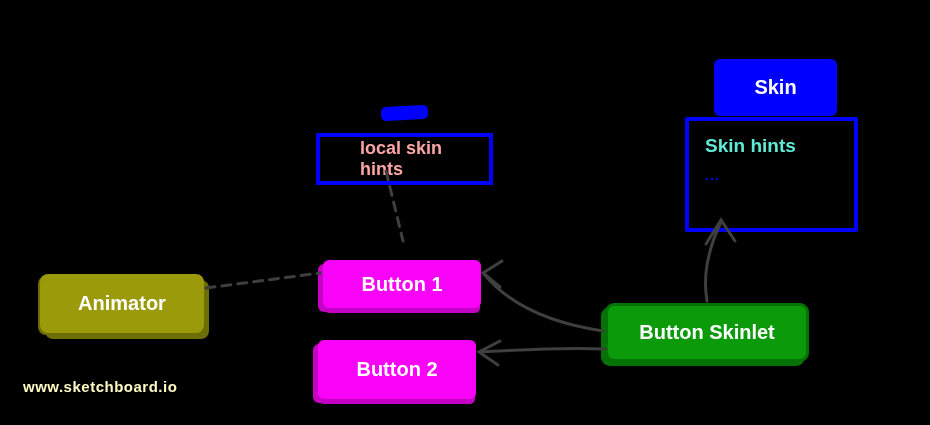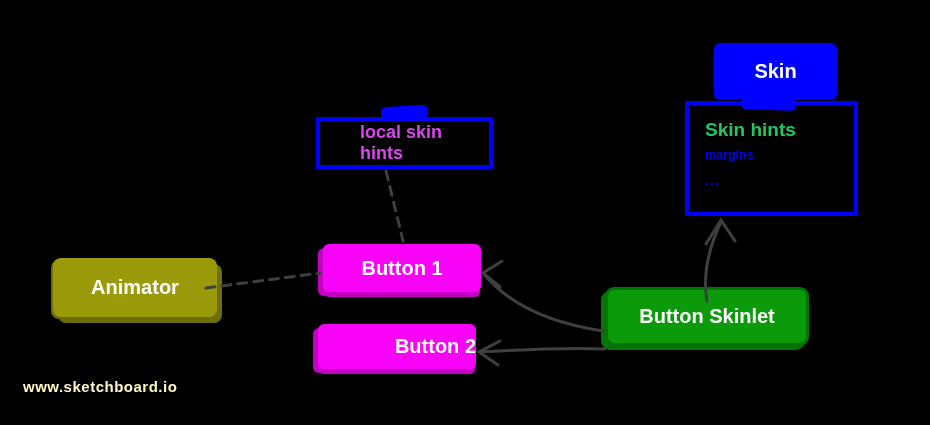--- a/index.html
+++ b/index.html
@@ -1,46 +1,46 @@
 <!DOCTYPE html>
 <html><head>
 <meta charset="utf-8">
 <style>
   html,body{margin:0;padding:0;background:#000;}
   .canvas{
     position:relative;width:930px;height:425px;background:#000000;
     font-family:"Liberation Sans",sans-serif;overflow:hidden;
   }
   .node{position:absolute;display:flex;align-items:center;justify-content:center;
-    box-sizing:border-box;color:#fff;font-weight:bold;}
+    box-sizing:border-box;color:#fff;font-weight:bold;margin-top:16px;}
   
   .skin{left:714px;top:43px;width:123px;height:57px;background:#0000FF;
     border-radius:6px;font-size:20px;z-index:2;}
   
   .skin-hints{left:685px;top:101px;width:173px;height:115px;border:4px solid #0000FF;
     background:transparent;border-radius:2px;z-index:2;display:block;}
-  .sh-title{color:#22c55e;font-weight:bold;font-size:19px;margin:14px 0 0 16px;}
+  .sh-title{color:#5eead4;font-weight:bold;font-size:19px;margin:14px 0 0 16px;}
   .sh-item{color:#0000EE;font-weight:bold;font-size:12.5px;margin:7px 0 0 16px;}
   .sh-item.ellipsis{margin-top:10px;font-size:14px;letter-spacing:1px;}
   
   .local-hints{left:316px;top:117px;width:177px;height:52px;border:4px solid #0000FF;
-    background:transparent;color:#d946ef;font-size:18px;z-index:2;padding-left:40px;}
+    background:transparent;color:#fca5a5;font-size:18px;z-index:2;padding-left:40px;}
   
   .blob{position:absolute;background:#0000FF;border-radius:5px;z-index:3;}
   .blob-local{left:381px;top:106px;width:47px;height:14px;transform:rotate(-3deg);}
   .blob-junction{left:741px;top:94px;width:55px;height:16px;transform:rotate(2deg);z-index:1;}
   
-  .animator{left:53px;top:258px;width:164px;height:59px;background:#9A9A0A;
+  .animator{left:40px;top:258px;width:164px;height:59px;background:#9A9A0A;
     border-radius:8px;font-size:20px;z-index:2;
     box-shadow:5px 6px 0 #6E6E06, -2px 2px 0 #6E6E06;}
   
   .btn{background:#F802F8;border-radius:6px;font-size:20px;z-index:2;
     box-shadow:-5px 4px 0 #C400C4, 0 6px 0 -1px #C400C4;}
   .button1{left:323px;top:244px;width:158px;height:48px;}
-  .button2{left:318px;top:324px;width:158px;height:45px;justify-content:flex-end;}
+  .button2{left:318px;top:324px;width:158px;height:59px;}
   
   .skinlet{left:605px;top:287px;width:204px;height:59px;background:#0A9A0A;
     border:3px solid #067306;border-radius:9px;font-size:20px;z-index:2;
     box-shadow:-4px 4px 0 #067306;}
   
   .connectors{position:absolute;left:0;top:0;width:930px;height:425px;
     z-index:4;pointer-events:none;}
   .connectors path{fill:none;stroke:#3F3F3F;stroke-width:3;stroke-linecap:round;}
   .connectors path.dashed{stroke-dasharray:9 7;}
   .watermark{position:absolute;left:23px;top:378px;color:#fef9c3;
@@ -52,21 +52,20 @@
 <div class="canvas">
 
   <div class="node skin">
     <span>Skin</span>
   </div>
 
   <div class="blob blob-junction"></div>
 
   <div class="node skin-hints">
     <div class="sh-title">Skin hints</div>
-    <div class="sh-item">margins</div>
     <div class="sh-item ellipsis">...</div>
   </div>
 
   <div class="node local-hints">
     <span>local skin hints</span>
   </div>
   <div class="blob blob-local"></div>
 
   <div class="node animator">
     <span>Animator</span>

